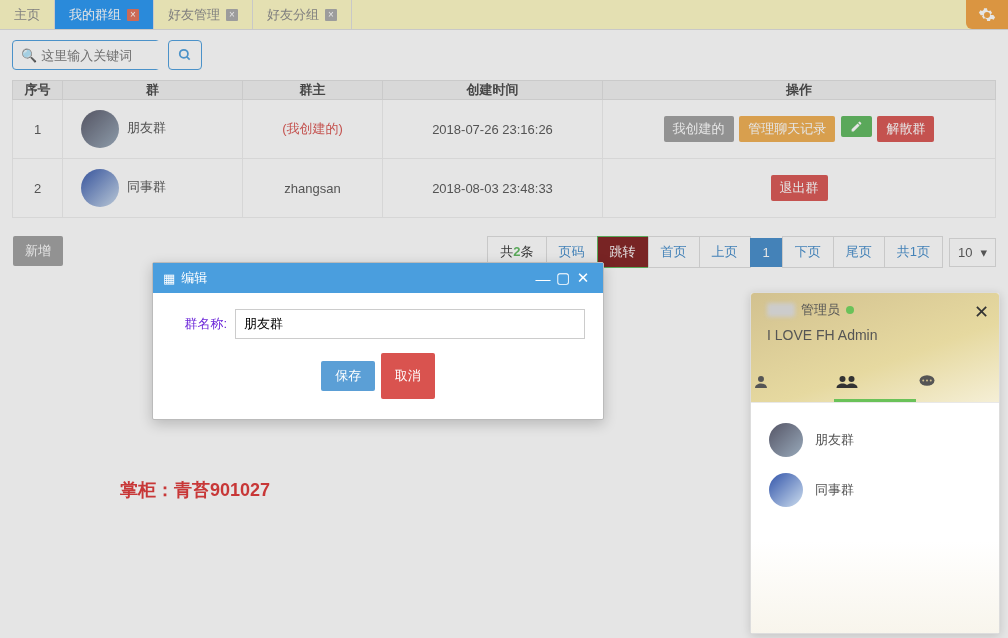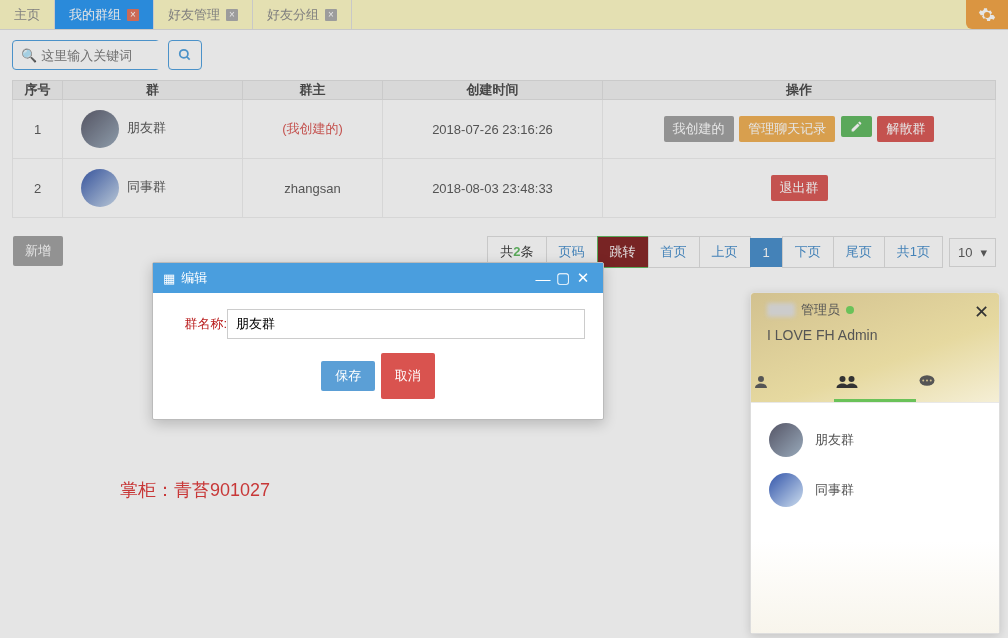--- a/index.html
+++ b/index.html
@@ -44,31 +44,31 @@
 .bottombar { display:flex; align-items:flex-start; padding: 4px 12px; }
 .pagin { margin-left: auto; display:flex; align-items:center; gap:0; }
 .pg { border:1px solid #ddd; padding:6px 12px; color:#428bca; background:#fff; margin-left:-1px; cursor:pointer; }
 .pg.summary { color:#333; }
 .pg.summary b { color:#5cb85c; }
 .pg.jump { background:#7f1d1d; color:#fff; border-color:#5cb85c; }
 .pg.cur { background:#428bca; color:#fff; border-color:#428bca; }
 .sel { border:1px solid #ddd; padding:6px 8px; margin-left:6px; display:flex; align-items:center; gap:8px;}
 
 
-.watermark { position:absolute; left:120px; top:478px; color:#d33; font-size:18px; font-weight:400; }
+.watermark { position:absolute; left:120px; top:478px; color:#d33; font-size:18px; font-weight:700; }
 
 
 .modal { position:absolute; left:152px; top:262px; width:452px; background:#fff; border:1px solid #bbb; border-radius:2px; box-shadow:0 4px 14px rgba(0,0,0,.2); z-index:20; }
 .modal .titlebar { background:#4a9ede; color:#fff; height:30px; display:flex; align-items:center; padding:0 10px; }
 .titlebar .ticon { margin-right:6px; }
 .titlebar .spacer { flex:1; }
 .titlebar .tbtn { width:20px; text-align:center; cursor:pointer; font-size:15px; }
 .modal .body { padding:16px 18px 20px; }
 .formrow { display:flex; align-items:center; margin-bottom:14px; }
-.formrow .lbl { width:56px; text-align:right; color:#b91c1c; }
+.formrow .lbl { width:56px; text-align:right; margin-right:8px; color:#6d28d9; }
 .formrow input[type=text] { flex:1; border:1px solid #ccc; height:30px; padding:0 8px; font-size:13px; }
 .thumb { width:40px; height:30px; background:linear-gradient(135deg,#eef,#9ab); border:1px solid #ccc; margin-right:6px; }
 .modal-actions { text-align:center; margin-top:6px; }
 
 
 .sidepanel { position:absolute; right:8px; top:292px; width:250px; height:342px; background:#fff; border:1px solid #ddd; border-radius:3px; box-shadow:0 2px 10px rgba(0,0,0,.15); z-index:25; display:flex; flex-direction:column; }
 .sp-head { height:110px; background:linear-gradient(160deg,#d2c18f,#e6d9a0 60%,#f5efd6); position:relative; border-radius:3px 3px 0 0; border-bottom:1px solid #e8e8e8; }
 .sp-close { position:absolute; right:10px; top:8px; font-size:18px; cursor:pointer; color:#333;}
 .sp-user { position:absolute; left:16px; top:8px; display:flex; align-items:center; gap:6px; color:#555;}
 .blur { filter: blur(2px); background:#ccc; width:28px; height:14px; border-radius:2px;}

